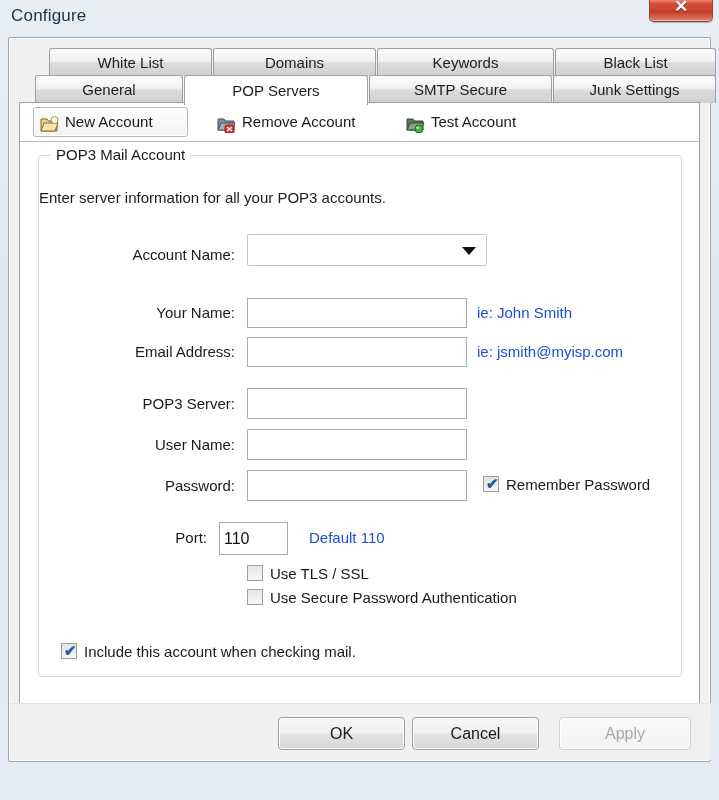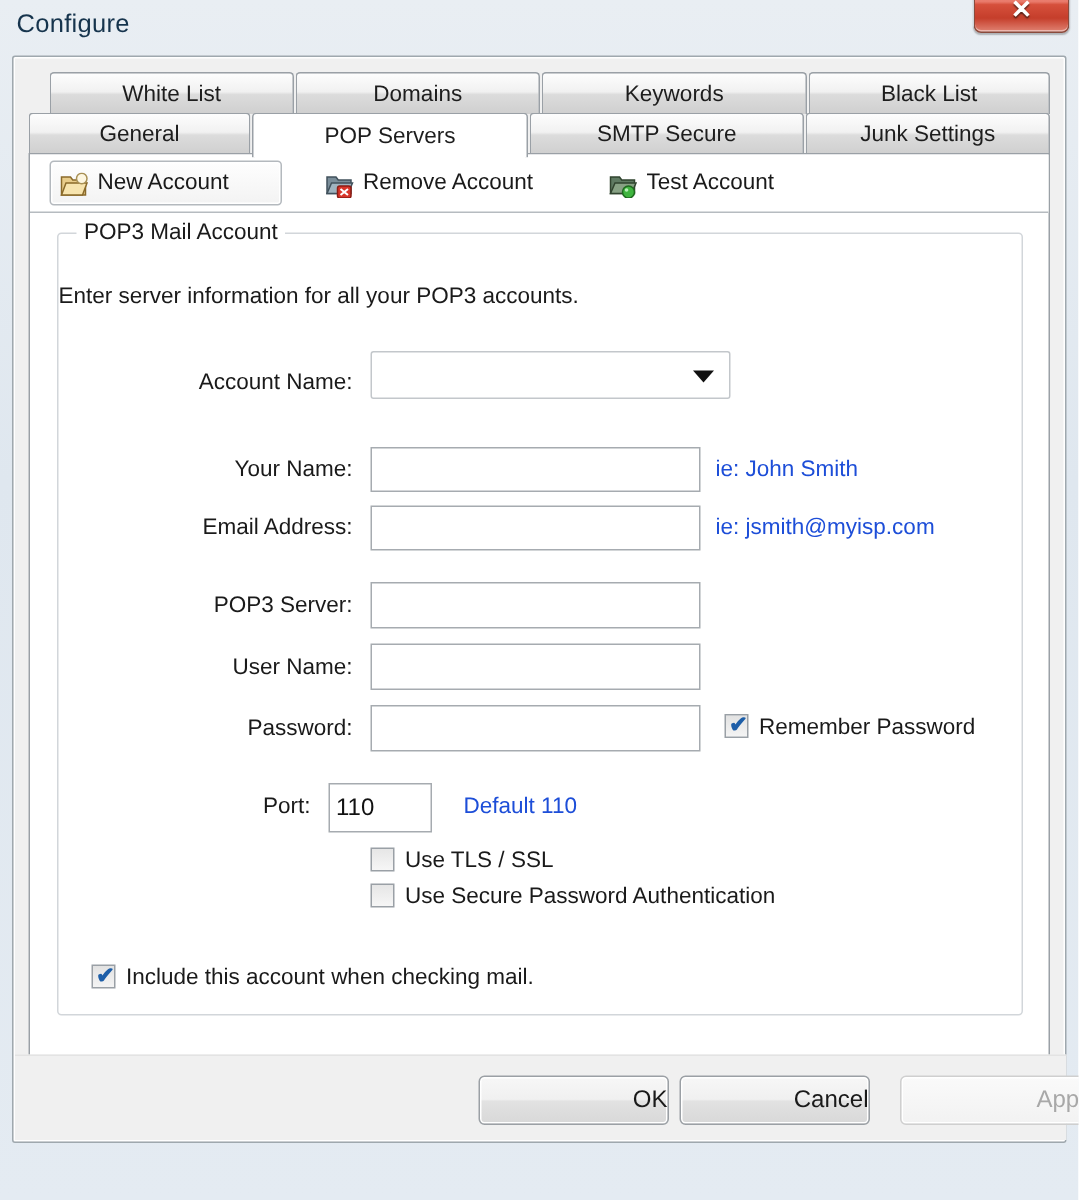--- a/index.html
+++ b/index.html
@@ -82,21 +82,21 @@
   
   #tabcontrol {
     position: absolute;
     left: 10px;
     top: 10px;
     width: 681px;
     height: 668px;
   }
   .tabrow {
     position: absolute;
-    left: 0;
+    left: 16px;
     width: 681px;
     height: 16px;
   }
   #tabrow-top { top: 0; }
   #tabrow-bottom { top: 27px; padding-left: 28px; }
 
   .tab {
     position: absolute;
     top: 0;
     height: 28px;
@@ -295,24 +295,23 @@
     top: 13px;
     width: 127px;
     height: 33px;
     box-sizing: border-box;
     border: 1px solid #9ba0a5;
     border-radius: 4px;
     background: linear-gradient(to bottom, #f7f7f7 0%, #f0f0f0 48%, #e2e2e2 52%, #d8d8d8 100%);
     font-family: "Liberation Sans", sans-serif;
     font-size: 16px;
     color: #1a1a1a;
-    text-align: right;
+    text-align: center;
     line-height: 31px;
     box-shadow: inset 0 0 0 1px #ffffff;
-    margin-left: 41px;
   }
   .dlg-button.disabled {
     color: #a8a8a8;
     border-color: #cfcfcf;
     background: linear-gradient(to bottom, #fafafa, #f2f2f2);
   }
 </style>
 </head>
 <body>
 

